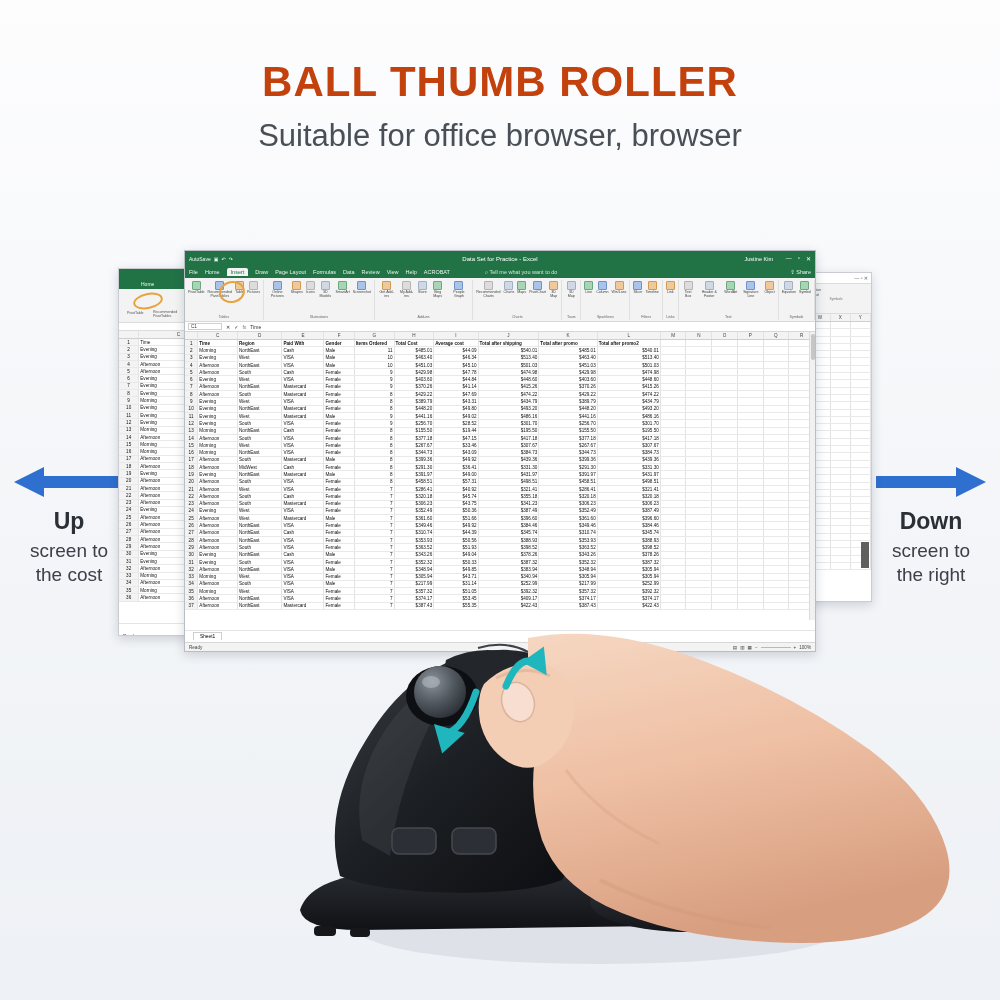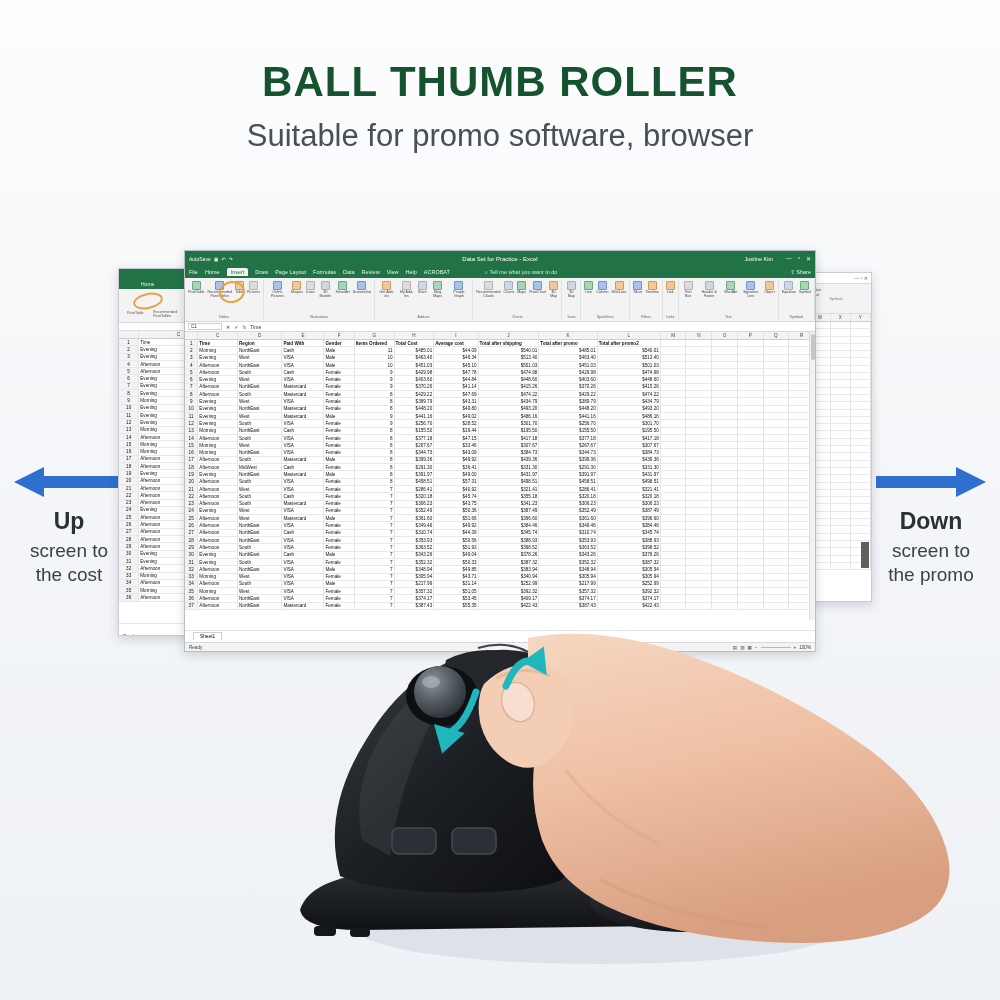--- a/index.html
+++ b/index.html
@@ -13,21 +13,21 @@
   
   .page {
     position:absolute; inset:0;
     background:linear-gradient(180deg,#fdfdfe 0%,#f3f5f8 55%,#eef1f5 100%);
   }
   
   .title {
     position:absolute; top:58px; left:0; width:1000px;
     text-align:center;
     font-size:42px; font-weight:bold; letter-spacing:1px;
-    color:#14532d;
+    color:#c2410c;
     font-family:"Liberation Sans", sans-serif;
   }
   .subtitle {
     position:absolute; top:118px; left:0; width:1000px;
     text-align:center;
     font-size:31px; font-weight:normal;
     color:#4a4f57;
   }
   
   .side {
@@ -169,21 +169,21 @@
 
   
   .device { position:absolute; left:270px; top:630px; width:740px; height:370px; z-index:5; }
 </style>
 </head>
 <body>
 
 <div class="page"></div>
 
 <div class="title">BALL THUMB ROLLER</div>
-<div class="subtitle">Suitable for promo software, browser</div>
+<div class="subtitle">Suitable for office browser, browser</div>
 
 <div class="side left">
   <div class="arrow-wrap">
     <svg class="arrow" width="110" height="34" viewBox="0 0 110 34">
       <polygon points="0,17 30,2 30,11 110,11 110,23 30,23 30,32" fill="#2f6fd0"></polygon>
     </svg>
   </div>
   <div class="side-word">Up</div>
   <div class="side-sub">
     <span>screen to</span><br>
@@ -193,21 +193,21 @@
 
 <div class="side right">
   <div class="arrow-wrap">
     <svg class="arrow" width="110" height="34" viewBox="0 0 110 34">
       <polygon points="110,17 80,2 80,11 0,11 0,23 80,23 80,32" fill="#2f6fd0"></polygon>
     </svg>
   </div>
   <div class="side-word">Down</div>
   <div class="side-sub">
     <span>screen to</span><br>
-    <span>the promo</span>
+    <span>the right</span>
   </div>
 </div>
 
 <div class="win win-back">
   <div class="bw-title"></div>
   <div class="bw-ribtabs">
     <div style="font-size:5px;color:#eaf5ee;padding:1px 0 0 22px;">Home</div>
   </div>
   <div class="bw-ribbon">
     <div class="circle-highlight" style="left:14px;top:4px;"></div>

